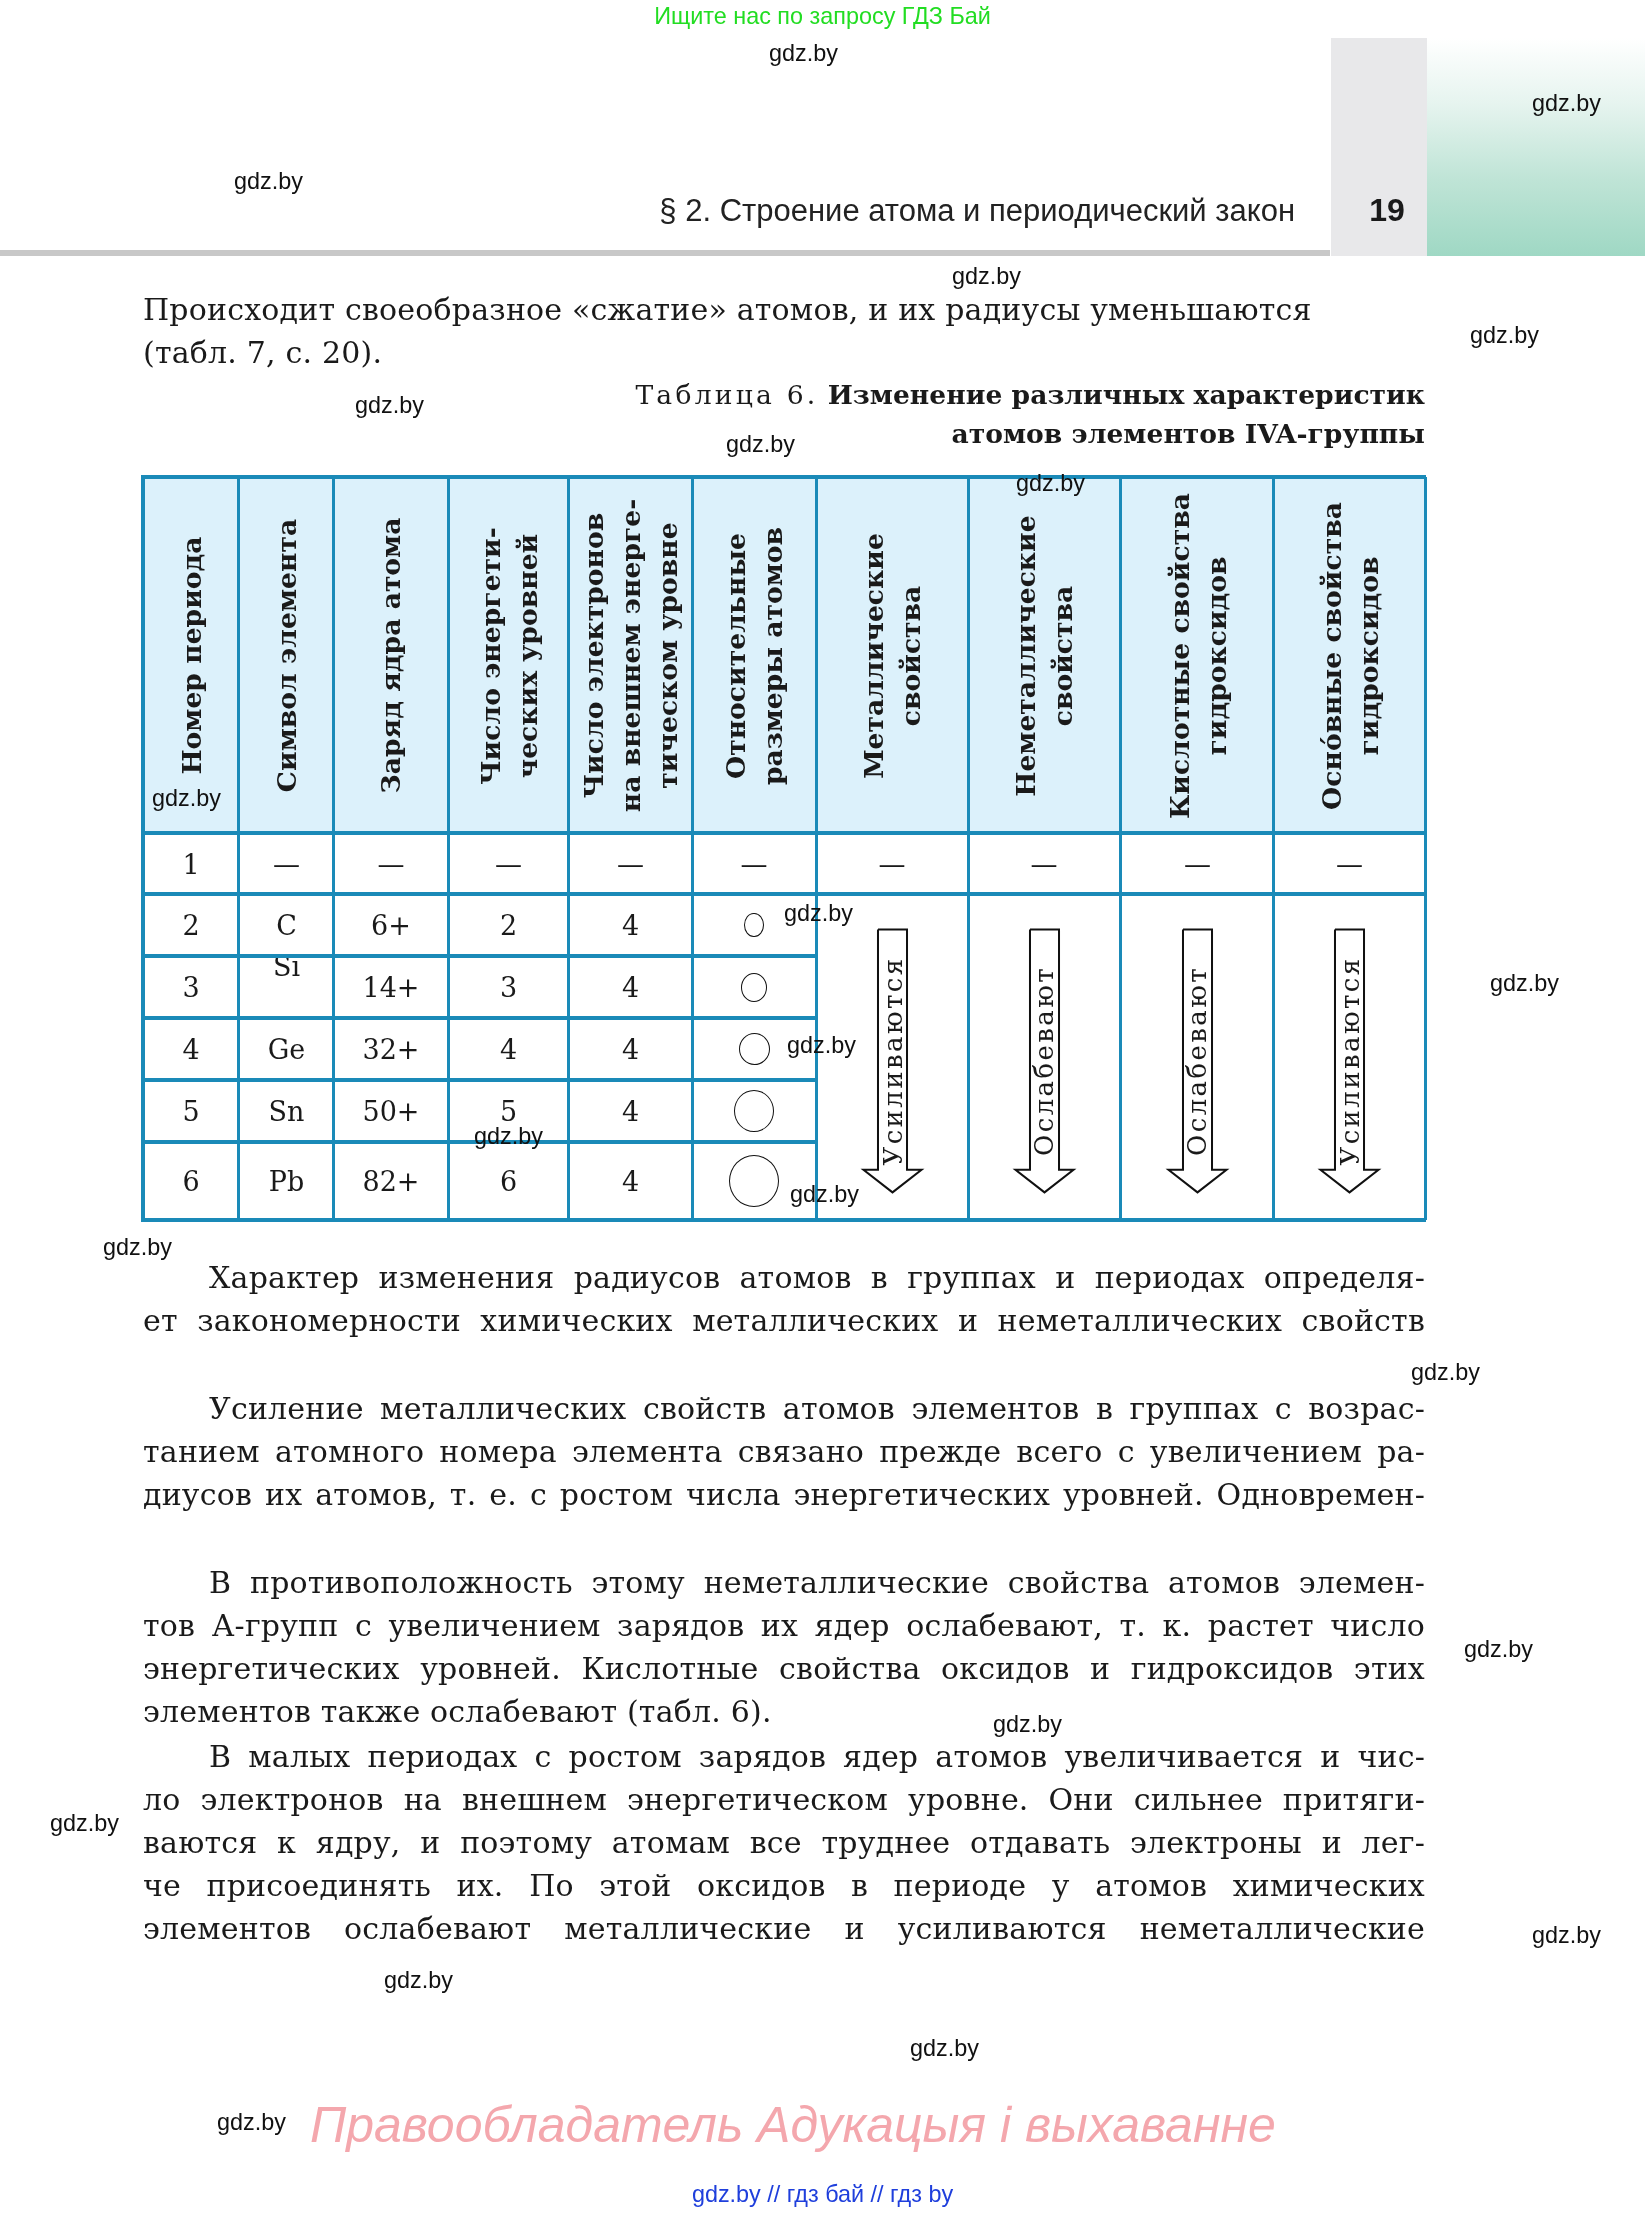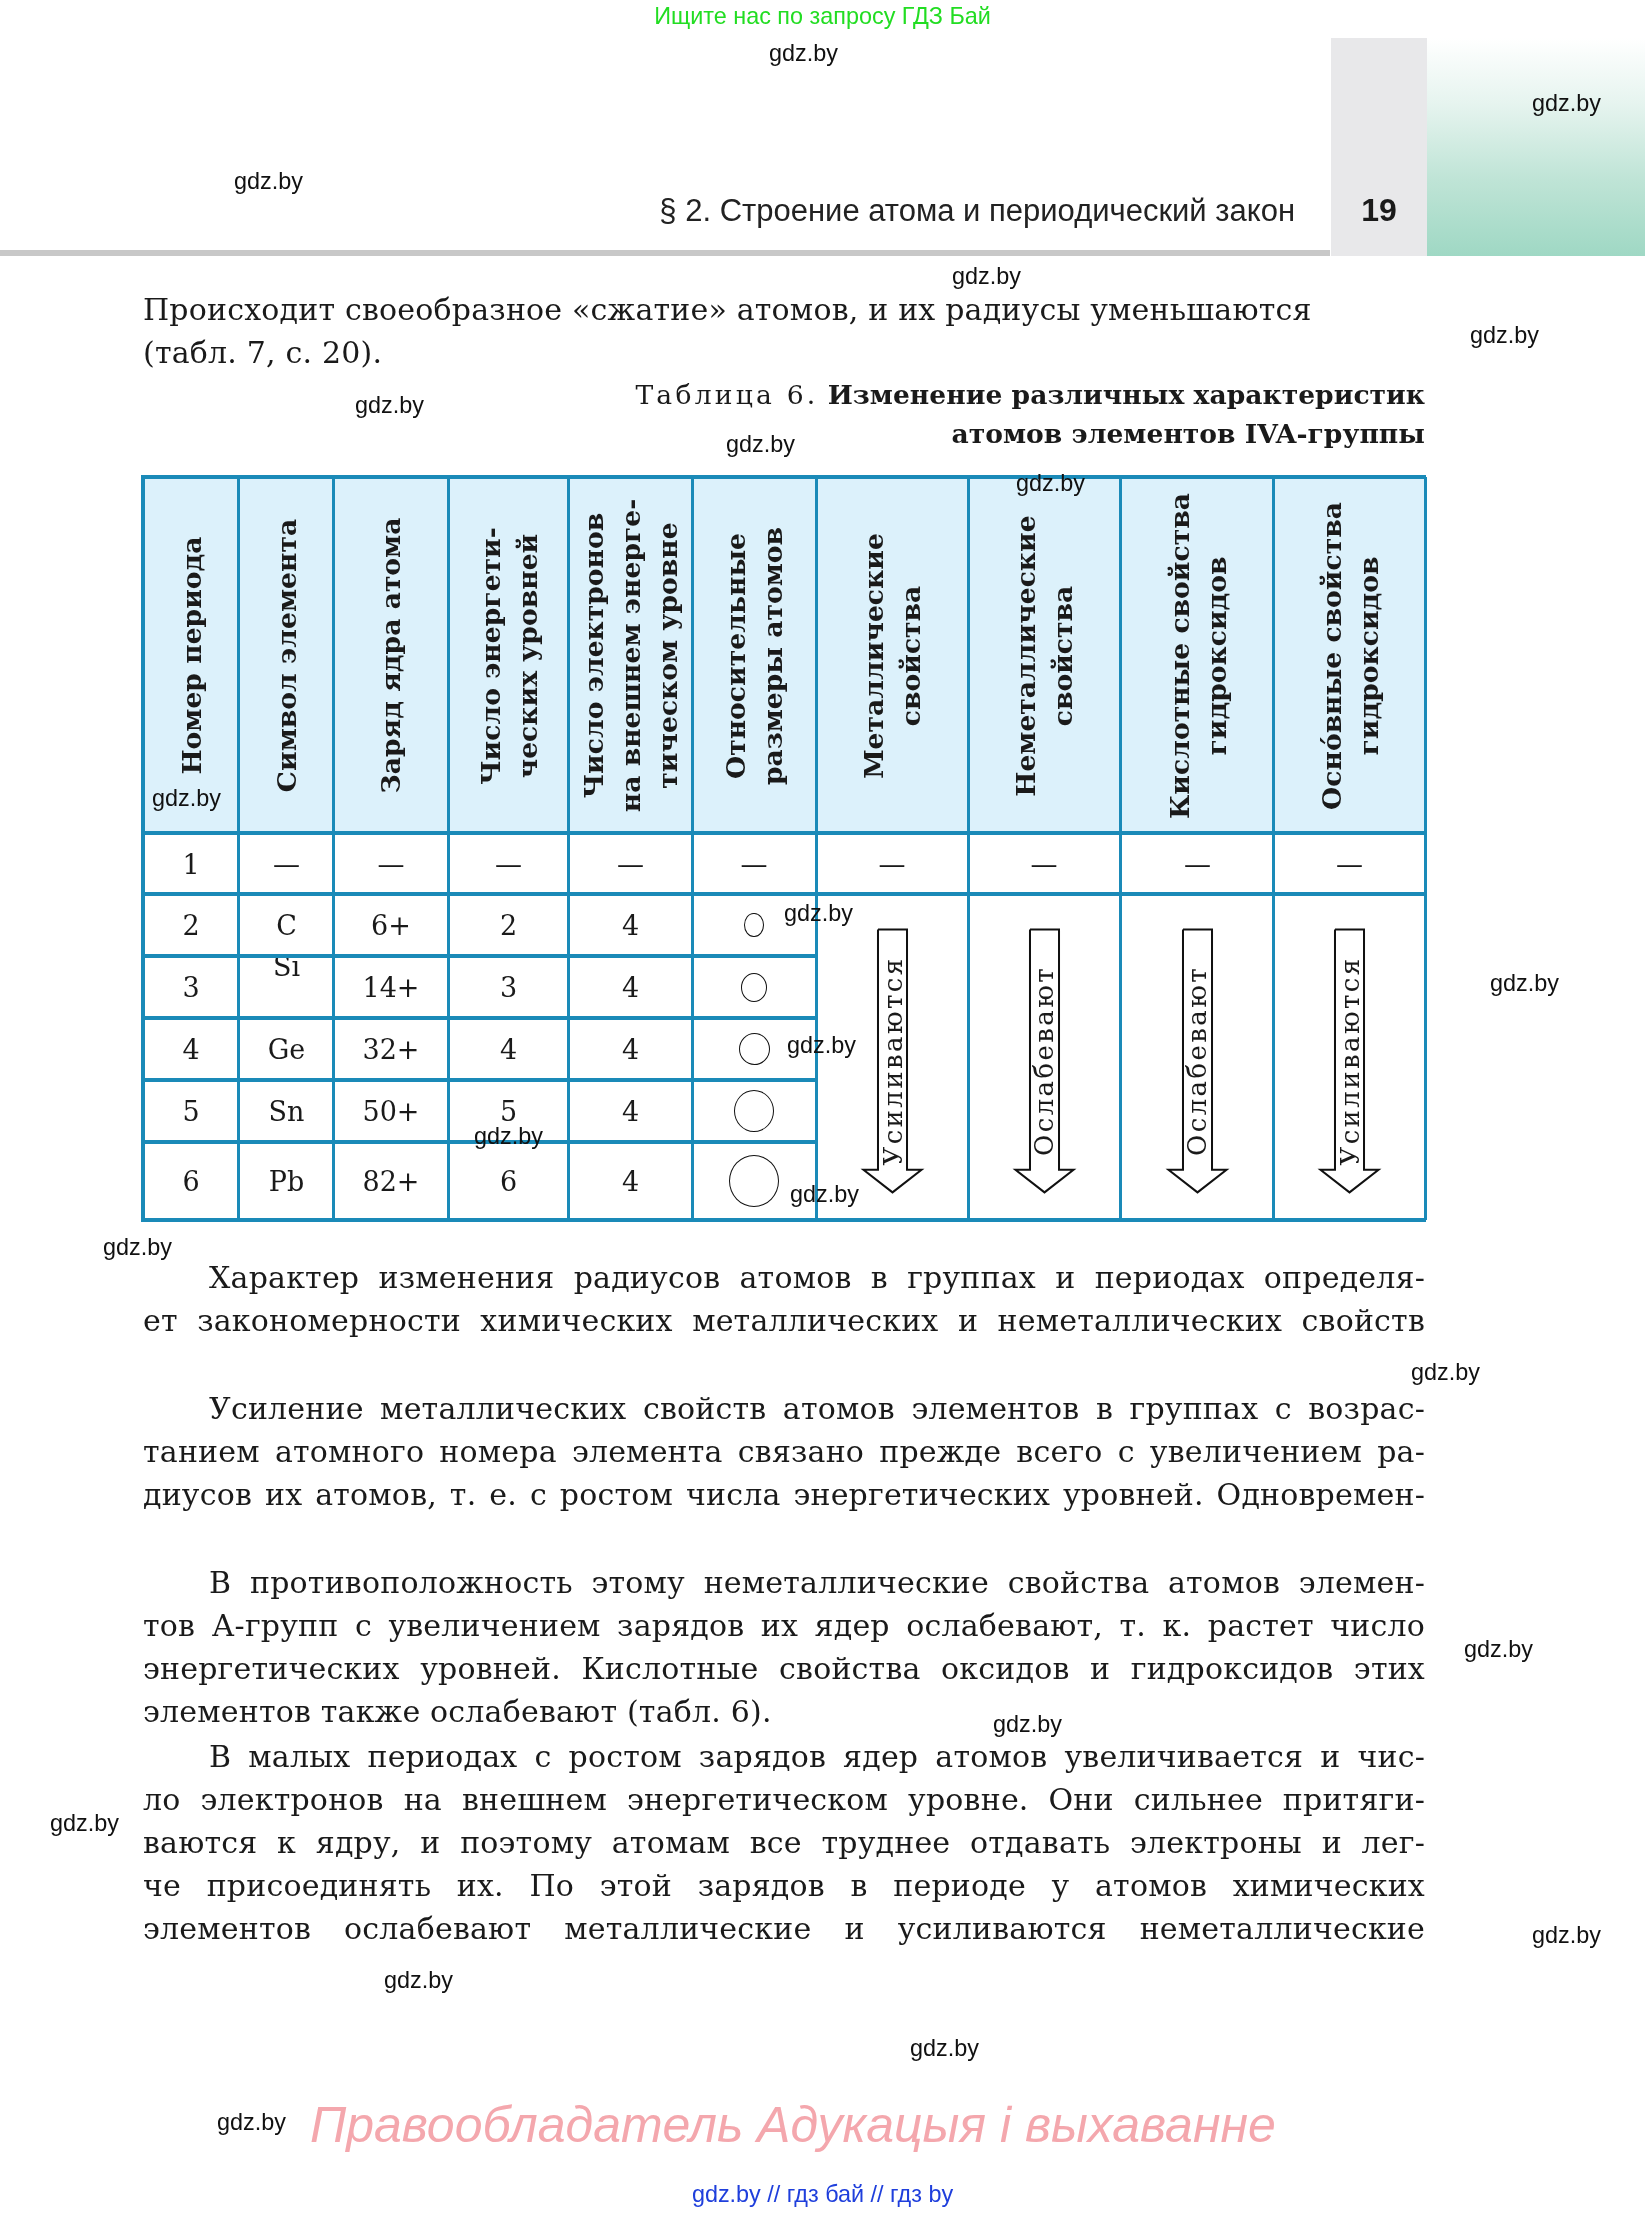--- a/index.html
+++ b/index.html
@@ -9,21 +9,21 @@
     font-family:"DejaVu Serif", serif;
   }
   .wm { position:absolute; font-family:"Liberation Sans", sans-serif; font-size:23.4px; color:#111; white-space:nowrap; }
   .top-banner { position:absolute; left:0; width:1645px; top:3.2px; text-align:center; font-family:"Liberation Sans", sans-serif; font-size:23.4px; color:#22dd22; }
   
   .run-head-line { position:absolute; left:0; top:250px; width:1330px; height:6.4px; background:#c8c8c8; }
   .page-num-box { position:absolute; left:1331px; top:38px; width:96px; height:218px; background:#e8e8ea; }
   .green-box { position:absolute; left:1427px; top:38px; width:218px; height:218px;
     background:linear-gradient(to bottom, #ffffff 0%, #e6f4ef 30%, #bfe4d6 65%, #9fd8c4 100%); }
   .run-title { position:absolute; right:350px; top:193px; font-family:"Liberation Sans", sans-serif; font-size:31px; color:#222; white-space:nowrap; }
-  .page-num { position:absolute; left:1331px; width:96px; top:192px; text-align:center; font-family:"Liberation Sans", sans-serif; font-weight:bold; font-size:32px; color:#1a1a1a; }
+  .page-num { position:absolute; left:1331px; width:96px; top:192px; text-align:center; font-family:"Liberation Sans", sans-serif; font-weight:bold; font-size:32px; color:#1a1a1a;padding-left:8px; }
   
   .para { position:absolute; left:143px; width:1282px; font-size:30px; line-height:43px; text-align:justify; text-align-last:justify; letter-spacing:0.2px; }
   .para.last { text-align-last:left; }
   .line { display:block; height:43px; white-space:nowrap; }
   .indent { padding-left:66px; }
   .tcap { position:absolute; right:220px; text-align:right; font-size:26.6px; font-weight:bold; white-space:nowrap; line-height:39px; }
   .tcap .lbl { font-weight:normal; letter-spacing:3.2px; }
   
   .tbl { position:absolute; left:143px; top:477px; width:1282px; height:743px; }
   .hdr-bg { position:absolute; left:0; top:0; width:1282px; height:357px; background:#dcf1fb; }
@@ -248,21 +248,21 @@
 <div class="para" style="top:1561px;">
   <span class="line indent">В противоположность этому неметаллические свойства атомов элемен-</span>
   <span class="line">тов А-групп с увеличением зарядов их ядер ослабевают, т. к. растет число</span>
   <span class="line">энергетических уровней. Кислотные свойства оксидов и гидроксидов этих</span>
   <span class="line" style="text-align:left;text-align-last:left;">элементов также ослабевают (табл. 6).</span>
 </div>
 <div class="para" style="top:1735px;">
   <span class="line indent">В малых периодах с ростом зарядов ядер атомов увеличивается и чис-</span>
   <span class="line">ло электронов на внешнем энергетическом уровне. Они сильнее притяги-</span>
   <span class="line">ваются к ядру, и поэтому атомам все труднее отдавать электроны и лег-</span>
-  <span class="line">че присоединять их. По этой зарядов в периоде у атомов химических</span>
+  <span class="line">че присоединять их. По этой оксидов в периоде у атомов химических</span>
   <span class="line">элементов ослабевают металлические и усиливаются неметаллические</span>
 </div>
 
 <div class="copyright">Правообладатель Адукацыя і выхаванне</div>
 <div class="footer-links">gdz.by  //  гдз бай  //  гдз by</div>
 
 <div class="wm" style="left:769px;top:40px;">gdz.by</div>
 <div class="wm" style="left:1532px;top:90px;">gdz.by</div>
 <div class="wm" style="left:234px;top:168px;">gdz.by</div>
 <div class="wm" style="left:952px;top:263px;">gdz.by</div>

